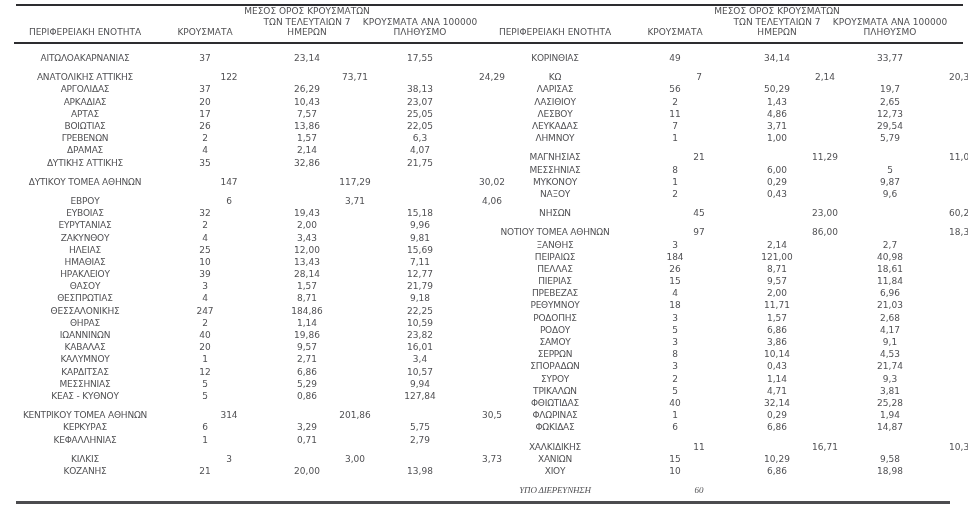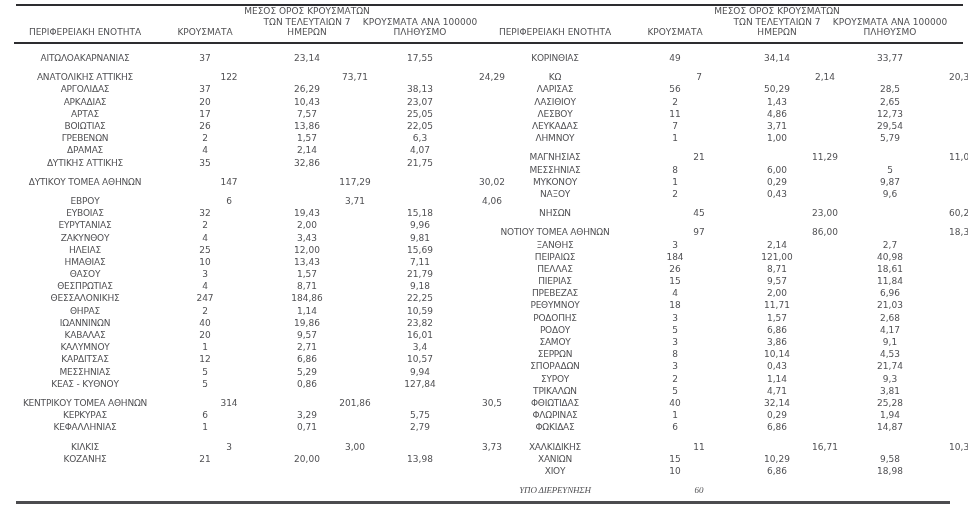--- a/index.html
+++ b/index.html
@@ -298,20 +298,34 @@
           </div>
           <div class="cell cell-avg7">
             <span>13,43</span>
           </div>
           <div class="cell cell-per100k">
             <span>7,11</span>
           </div>
         </div>
         <div class="row">
           <div class="cell cell-region">
+            <span>ΗΡΑΚΛΕΙΟΥ</span>
+          </div>
+          <div class="cell cell-cases">
+            <span>39</span>
+          </div>
+          <div class="cell cell-avg7">
+            <span>28,14</span>
+          </div>
+          <div class="cell cell-per100k">
+            <span>12,77</span>
+          </div>
+        </div>
+        <div class="row">
+          <div class="cell cell-region">
             <span>ΘΑΣΟΥ</span>
           </div>
           <div class="cell cell-cases">
             <span>3</span>
           </div>
           <div class="cell cell-avg7">
             <span>1,57</span>
           </div>
           <div class="cell cell-per100k">
             <span>21,79</span>
@@ -567,21 +581,21 @@
           <div class="cell cell-region">
             <span>ΛΑΡΙΣΑΣ</span>
           </div>
           <div class="cell cell-cases">
             <span>56</span>
           </div>
           <div class="cell cell-avg7">
             <span>50,29</span>
           </div>
           <div class="cell cell-per100k">
-            <span>28,5</span>
+            <span>19,7</span>
           </div>
         </div>
         <div class="row">
           <div class="cell cell-region">
             <span>ΛΑΣΙΘΙΟΥ</span>
           </div>
           <div class="cell cell-cases">
             <span>2</span>
           </div>
           <div class="cell cell-avg7">

